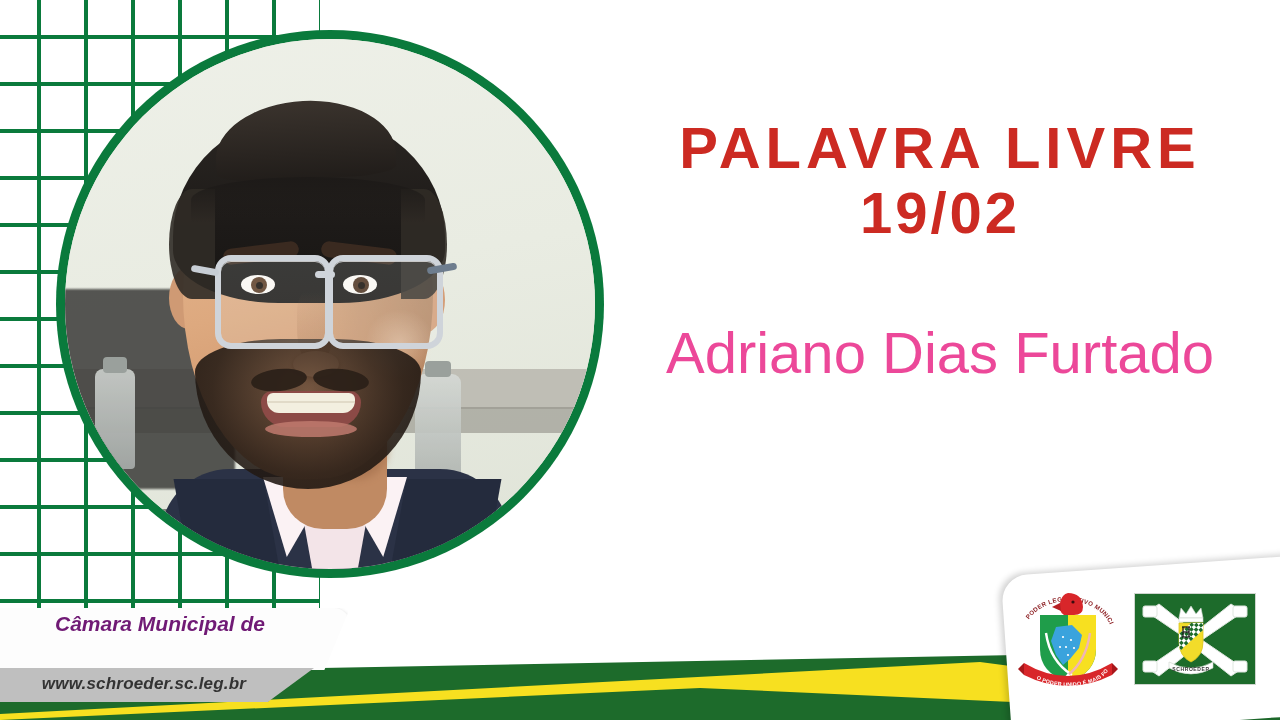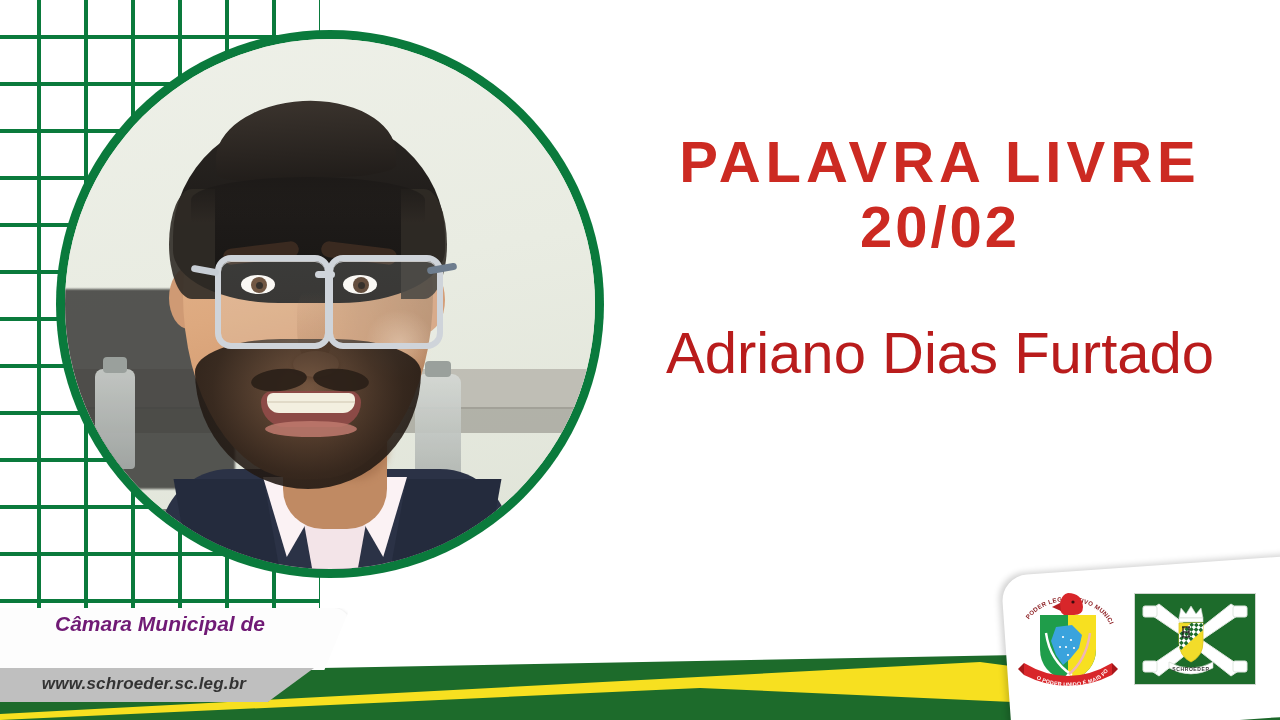--- a/index.html
+++ b/index.html
@@ -111,25 +111,25 @@
   .teeth{left:202px;top:354px;width:88px;height:20px;border-radius:6px 6px 12px 12px;background:#f3efe0;}
   .teeth-line{left:202px;top:362px;width:88px;height:1.5px;background:#d9d2bd;opacity:.7;}
   .lip-lo{left:200px;top:382px;width:92px;height:16px;border-radius:50%;background:#c07a6e;opacity:.85;}
 
   .cheek-hl{left:300px;top:270px;width:70px;height:70px;border-radius:50%;
     background:radial-gradient(circle,rgba(255,230,205,.4),rgba(255,230,205,0) 70%);}
 
   
   #title-block{position:absolute;left:600px;top:118px;width:680px;text-align:center;z-index:6;}
   #title-line1{color:#cc2a22;font-size:58px;font-weight:bold;letter-spacing:5px;line-height:1.02;
-    font-family:"Liberation Sans",sans-serif;margin-top:14px;}
+    font-family:"Liberation Sans",sans-serif;}
   #title-line2{color:#cc2a22;font-size:58px;font-weight:bold;letter-spacing:3px;line-height:1.25;
     font-family:"Liberation Sans",sans-serif;}
   #name-block{position:absolute;left:600px;top:322px;width:680px;text-align:center;z-index:6;}
-  #name-line{color:#b91c1c;font-size:58px;font-weight:normal;line-height:1.08;white-space:nowrap;
+  #name-line{color:#ec4899;font-size:58px;font-weight:normal;line-height:1.08;white-space:nowrap;
     font-family:"Liberation Sans",sans-serif;}
   #party-line{color:#0a7a3c;font-size:58px;font-weight:normal;line-height:1.12;
     font-family:"Liberation Sans",sans-serif;}
 
   
   #band-green{position:absolute;left:0;bottom:0;width:1280px;height:110px;z-index:5;}
   #band-yellow{position:absolute;left:0;bottom:0;width:1280px;height:110px;z-index:6;}
 
   
   #banner{position:absolute;left:-16px;top:608px;width:366px;height:96px;z-index:8;}
@@ -222,21 +222,21 @@
 
     <div class="ph glass-l"></div>
     <div class="ph glass-r"></div>
     <div class="ph bridge"></div>
     <div class="ph temple-l"></div>
     <div class="ph temple-r"></div>
   </div>
 
   <div id="title-block">
     <div id="title-line1">PALAVRA LIVRE</div>
-    <div id="title-line2">20/02</div>
+    <div id="title-line2">19/02</div>
   </div>
 
   <div id="name-block">
     <div id="name-line">Adriano Dias Furtado</div>
   </div>
 
   <svg id="band-green" viewBox="0 0 1280 110" preserveAspectRatio="none">
     <polygon points="0,64 1280,40 1280,110 0,110" fill="#1d6b2b"></polygon>
     <polygon points="0,106 1060,48 1280,62 1280,110 0,110" fill="#1d6b2b"></polygon>
   </svg>

